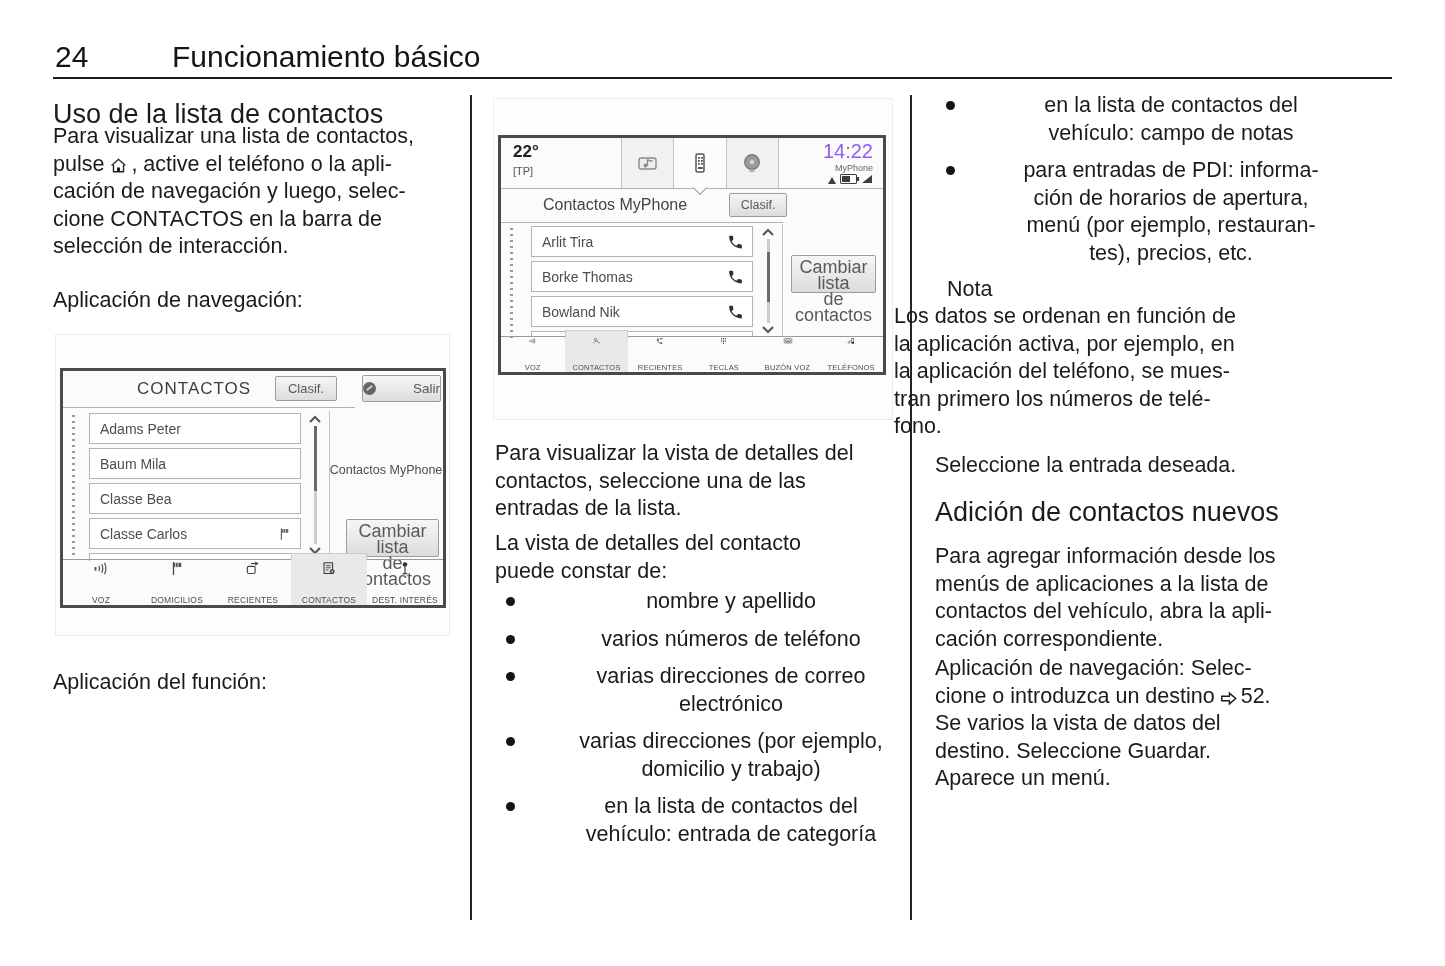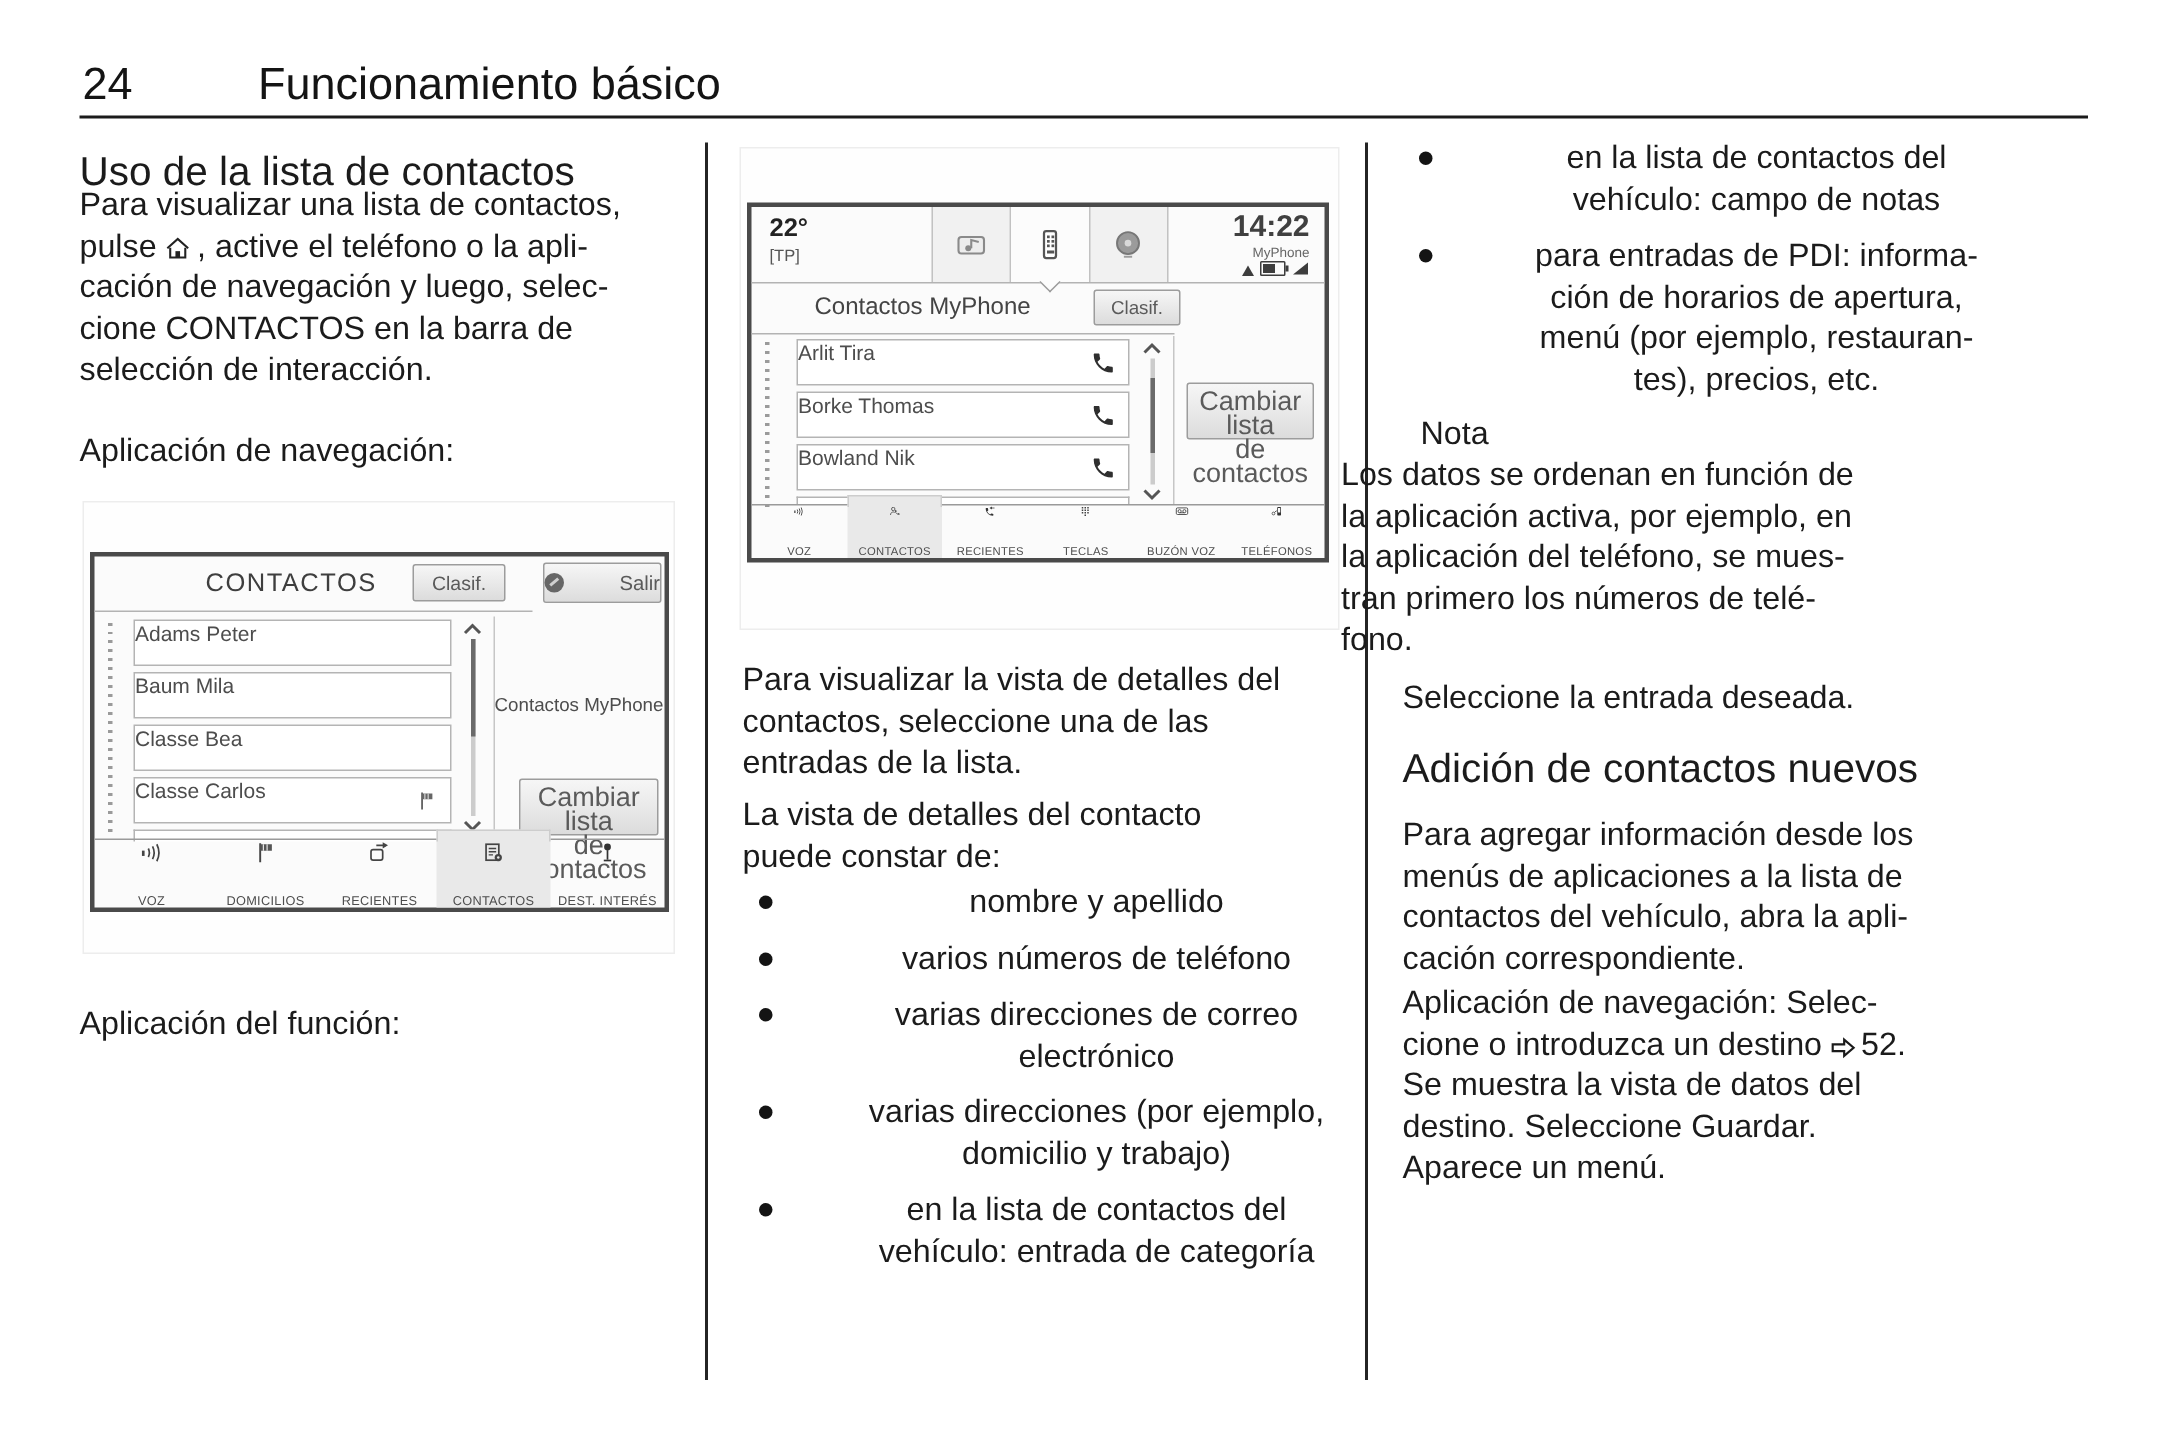--- a/index.html
+++ b/index.html
@@ -19,21 +19,21 @@
   .btn{position:absolute;background:linear-gradient(#f6f6f6,#dcdcdc);border:1px solid #9c9c9c;
        border-radius:2px;color:#5a5a5a;text-align:center;box-sizing:border-box;}
   .btn2{font-size:18px;line-height:16px;padding-top:3px;}
   .exitbtn{display:flex;align-items:center;justify-content:center;gap:5px;}
   .exitdot{width:13px;height:13px;border-radius:50%;background:#666;position:relative;display:inline-block;}
   .exitdot::after{content:"";position:absolute;left:3px;top:5px;width:7px;height:2px;background:#cfcfcf;transform:rotate(-40deg);}
   .hline{position:absolute;height:1px;background:#b3b3b3;}
   .vsep{position:absolute;width:1px;background:#c6c6c6;}
   .alpha{position:absolute;width:3px;background:repeating-linear-gradient(180deg,#9a9a9a 0 2px,transparent 2px 6px);}
   .row{box-sizing:border-box;border:1px solid #b4b4b4;background:#ffffff;color:#4d4d4d;font-size:14px;
-       display:flex;margin-bottom:4px;position:relative;height:31px;}
+       padding-left:10px;display:flex;align-items:center;margin-bottom:4px;position:relative;height:31px;}
   .row .rowic{position:absolute;right:8px;top:50%;transform:translateY(-50%);line-height:0;}
   .rowpartial{height:8px;margin-bottom:0;border-bottom:none;overflow:hidden;}
   .scrollcol{position:absolute;display:flex;flex-direction:column;align-items:center;}
   .track{width:3px;flex:1;background:#cccccc;margin:2px 0;position:relative;}
   .thumb{position:absolute;left:0;width:3px;background:#6a6a6a;}
   .tabbar{position:absolute;display:flex;border-top:1px solid #9a9a9a;box-sizing:border-box;}
   .tab{flex:1;display:flex;flex-direction:column;align-items:center;justify-content:space-between;gap:18px;position:relative;}
   .tab .lbl{font-size:8.5px;color:#4d4d4d;letter-spacing:.2px;white-space:nowrap;}
   .tab.active{background:#e9e9e9;}
   .tab.active::before{content:"";position:absolute;left:0;right:0;top:-7px;height:7px;background:#e9e9e9;border:1px solid #cdcdcd;border-bottom:none;}
@@ -208,21 +208,21 @@
       </div>
       <div class="topcell">
         <svg width="22" height="22" viewBox="0 0 24 24">
             <circle cx="12" cy="11" r="8" fill="#9b9b9b" stroke="#777" stroke-width="1.4"></circle>
             <circle cx="12" cy="11" r="2.4" fill="#d9d9d9"></circle>
             <rect x="9" y="20.2" width="6" height="1.4" fill="#9b9b9b"></rect>
           </svg>
       </div>
     </div>
 
-    <div class="abs" style="right:10px;top:2px;font-size:20px;font-weight:bold;color:#404040;">14:22</div>
+    <div class="abs" style="right:10px;top:2px;font-size:20px;font-weight:normal;color:#8b5cf6;">14:22</div>
     <div class="abs" style="right:10px;top:25px;font-size:9px;color:#666;text-align:right;">MyPhone</div>
     <div class="abs" style="right:10px;top:36px;display:flex;gap:4px;align-items:flex-end;">
       <span class="tri"></span>
       <span class="batt"></span>
       <svg width="12" height="10" viewBox="0 0 12 10">
           <path d="M1 9h10V1z" fill="#3d3d3d"></path>
         </svg>
     </div>
     <div class="hline" style="left:0;top:50px;width:382px;"></div>
 
@@ -402,18 +402,18 @@
     <div>menús de aplicaciones a la lista de</div>
     <div>contactos del vehículo, abra la apli-</div>
     <div>cación correspondiente.</div>
   </div>
 
   <div class="abs t" style="left:935px;top:655px;width:425px;">
     <div>Aplicación de navegación: Selec-</div>
     <div><span>cione o introduzca un destino</span><span class="ico"><svg width="18" height="15" viewBox="0 0 20 16">
             <path d="M2 5.5h8.5V2l7 6-7 6v-3.5H2z" fill="none" stroke="#1b1b1b" stroke-width="1.6"></path>
           </svg></span><span>52.</span></div>
-    <div>Se muestra la vista de datos del</div>
+    <div>Se varios la vista de datos del</div>
     <div>destino. Seleccione Guardar.</div>
     <div>Aparece un menú.</div>
   </div>
 
 </div>
 
 </body></html>

